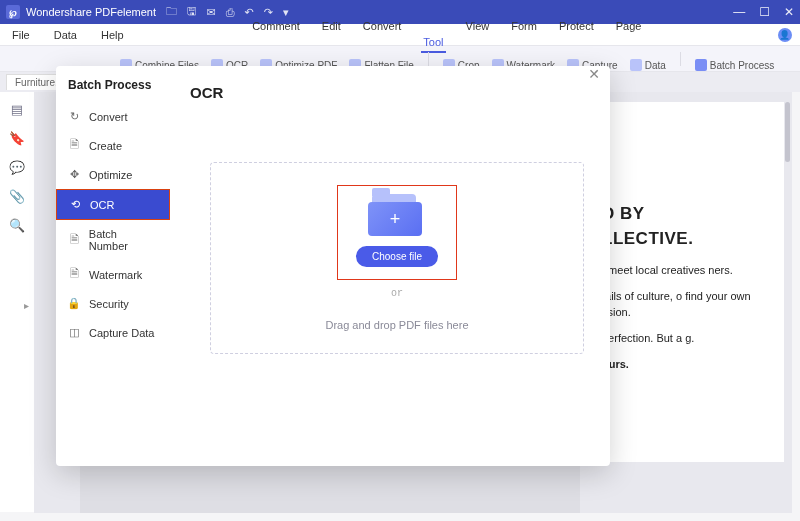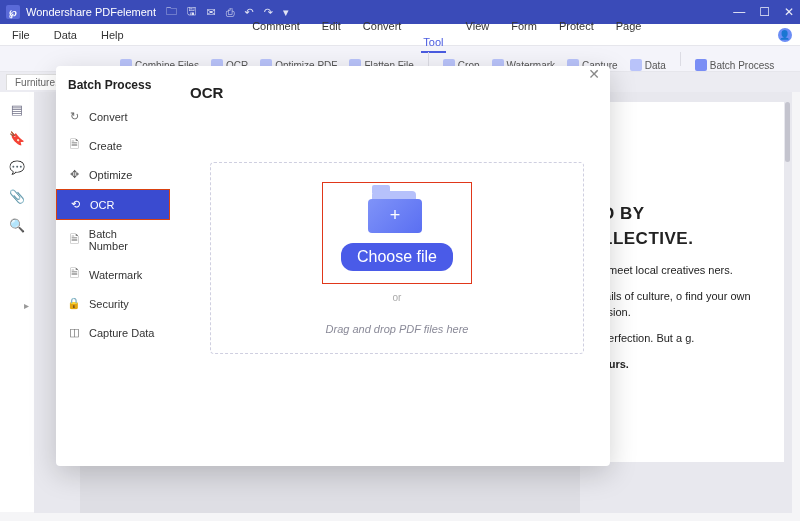--- a/index.html
+++ b/index.html
@@ -57,23 +57,23 @@
 .modal .side .item.active .ic { color: #fff; }
 .modal .main { flex: 1; position: relative; padding: 18px 20px; }
 .modal .main h2 { font-size: 15px; font-weight: 700; color: #222; }
 .modal .close { position: absolute; top: 0px; right: 10px; font-size: 14px; color: #888; cursor: pointer; }
 .dropzone { position: absolute; left: 40px; right: 26px; top: 96px; height: 192px; border: 1px dashed #cfcfe0; border-radius: 4px; display: flex; flex-direction: column; align-items: center; justify-content: center; }
 .dz-highlight { border: 1px solid #e0371a; padding: 6px 18px 12px; display: flex; flex-direction: column; align-items: center; }
 .folder { width: 58px; height: 44px; position: relative; margin-bottom: 10px; }
 .folder .back { position: absolute; left: 4px; top: 2px; width: 44px; height: 36px; background: #b6c1fb; border-radius: 4px; }
 .folder .tab2 { position: absolute; left: 4px; top: -4px; width: 18px; height: 8px; background: #b6c1fb; border-radius: 2px 2px 0 0; }
 .folder .front { position: absolute; left: 0; top: 10px; width: 54px; height: 34px; background: linear-gradient(135deg,#7f93f8,#5a6ff2); border-radius: 4px; display: flex; align-items: center; justify-content: center; color: #fff; font-size: 18px; }
-.choose { background: #4a5be8; color: #fff; font-size: 16px; padding: 5px 16px; border-radius: 12px; border: none; cursor: pointer; }
-.or { font-size: 10px; color: #aaa; margin: 8px 0 20px; }
-.ddtext { font-size: 11px; color: #8a8a98; font-style: italic; }
+.choose { background: #4a5be8; color: #fff; font-size: 10px; padding: 5px 16px; border-radius: 12px; border: none; cursor: pointer; }
+.or { font-size: 10px; color: #aaa; margin: 8px 0 20px; font-family: Liberation Mono, monospace; }
+.ddtext { font-size: 11px; color: #8a8a98; }
 
 .chev { position: absolute; left: 24px; top: 300px; font-size: 10px; color: #999; }
 </style>
 </head>
 <body>
 
 <div class="titlebar">
   <div class="logo">℘</div>
   <div class="title">Wondershare PDFelement</div>
   <div class="qicons">

